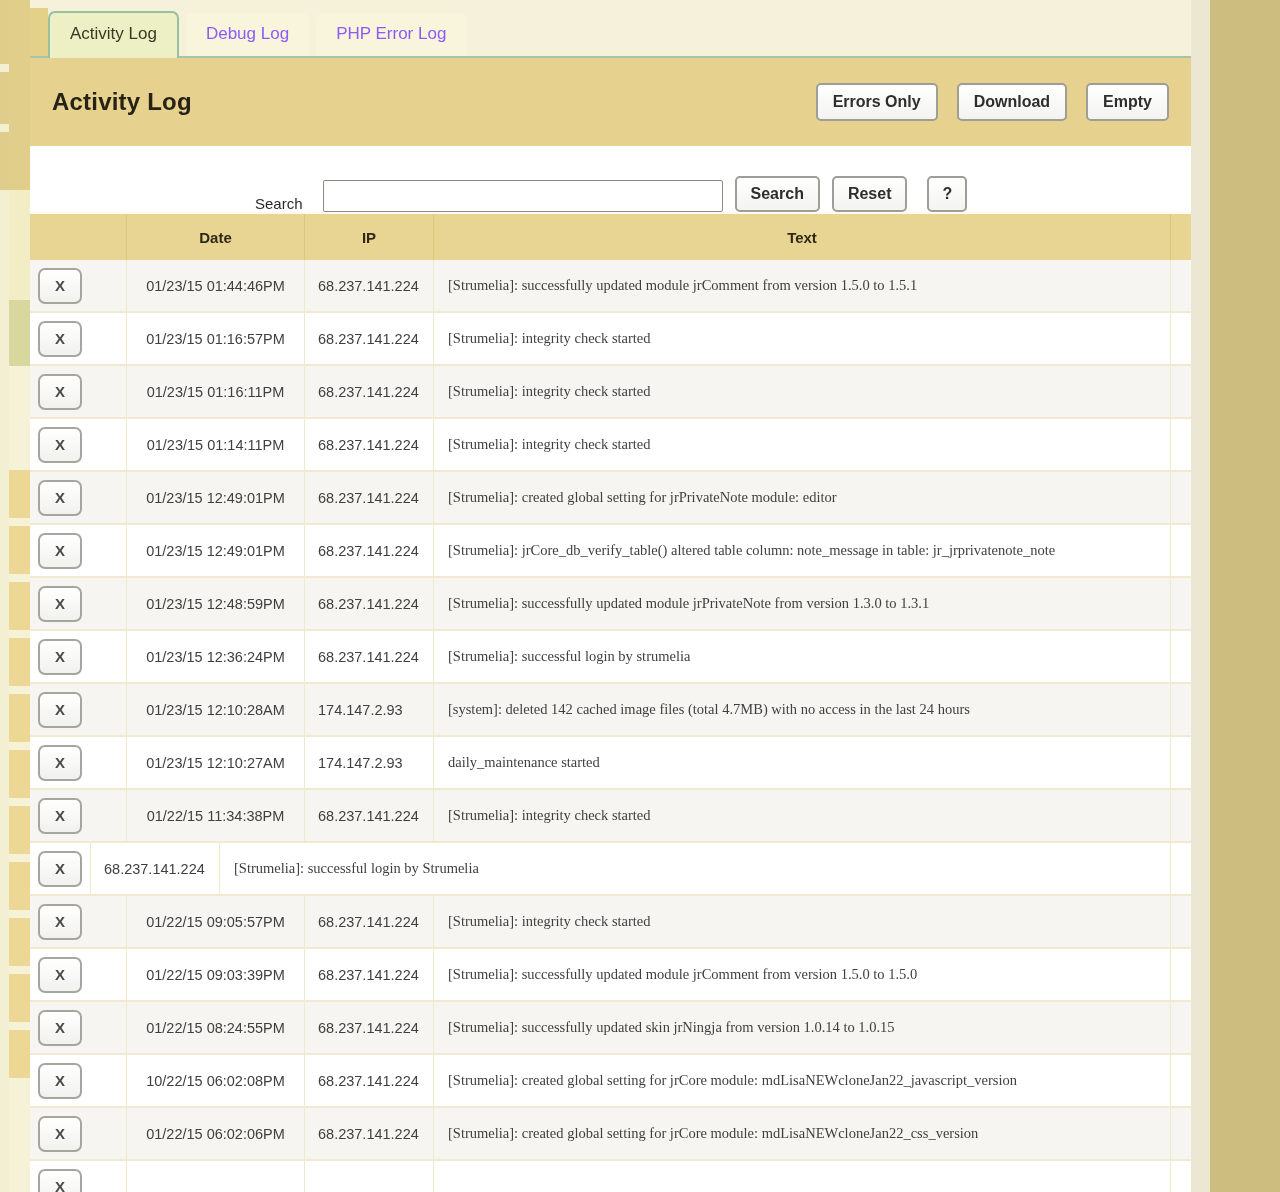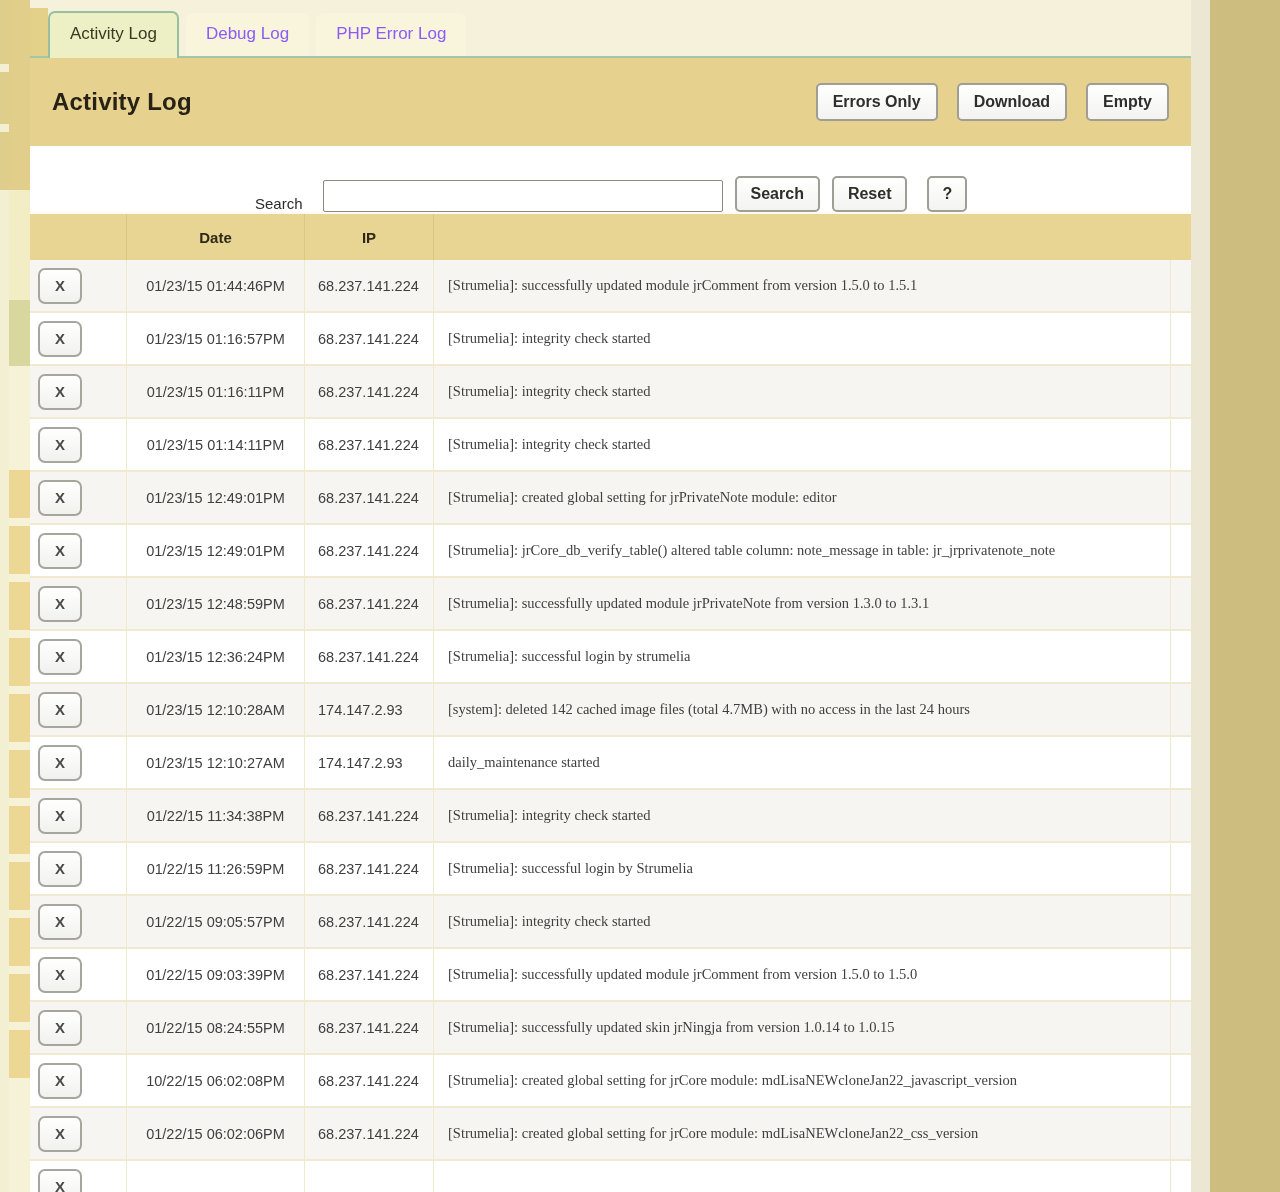--- a/index.html
+++ b/index.html
@@ -147,20 +147,21 @@
     <button class="btn small">Search</button>
     <button class="btn small">Reset</button>
     <button class="btn small help">?</button>
   </div>
 
   <div class="log-table">
     <div class="thead">
       <div class="cell col-btn"></div>
       <div class="cell col-date">Date</div>
       <div class="cell col-ip">IP</div>
+      <div class="cell col-text">Text</div>
       <div class="cell col-spacer"></div>
     </div>
     <div class="tbody">
 
         <div class="row">
           <div class="cell col-btn">
             <button class="del-btn">X</button>
           </div>
           <div class="cell col-date c-date">01/23/15 01:44:46PM</div>
           <div class="cell col-ip c-ip">68.237.141.224</div>
@@ -265,21 +266,20 @@
           <div class="cell col-date c-date">01/22/15 11:34:38PM</div>
           <div class="cell col-ip c-ip">68.237.141.224</div>
           <div class="cell col-text c-text">[Strumelia]: integrity check started</div>
           <div class="cell col-spacer"></div>
         </div>
 
         <div class="row">
           <div class="cell col-btn">
             <button class="del-btn">X</button>
           </div>
-          <div class="cell col-date c-date">01/22/15 11:26:59PM</div>
           <div class="cell col-ip c-ip">68.237.141.224</div>
           <div class="cell col-text c-text">[Strumelia]: successful login by Strumelia</div>
           <div class="cell col-spacer"></div>
         </div>
 
         <div class="row">
           <div class="cell col-btn">
             <button class="del-btn">X</button>
           </div>
           <div class="cell col-date c-date">01/22/15 09:05:57PM</div>

